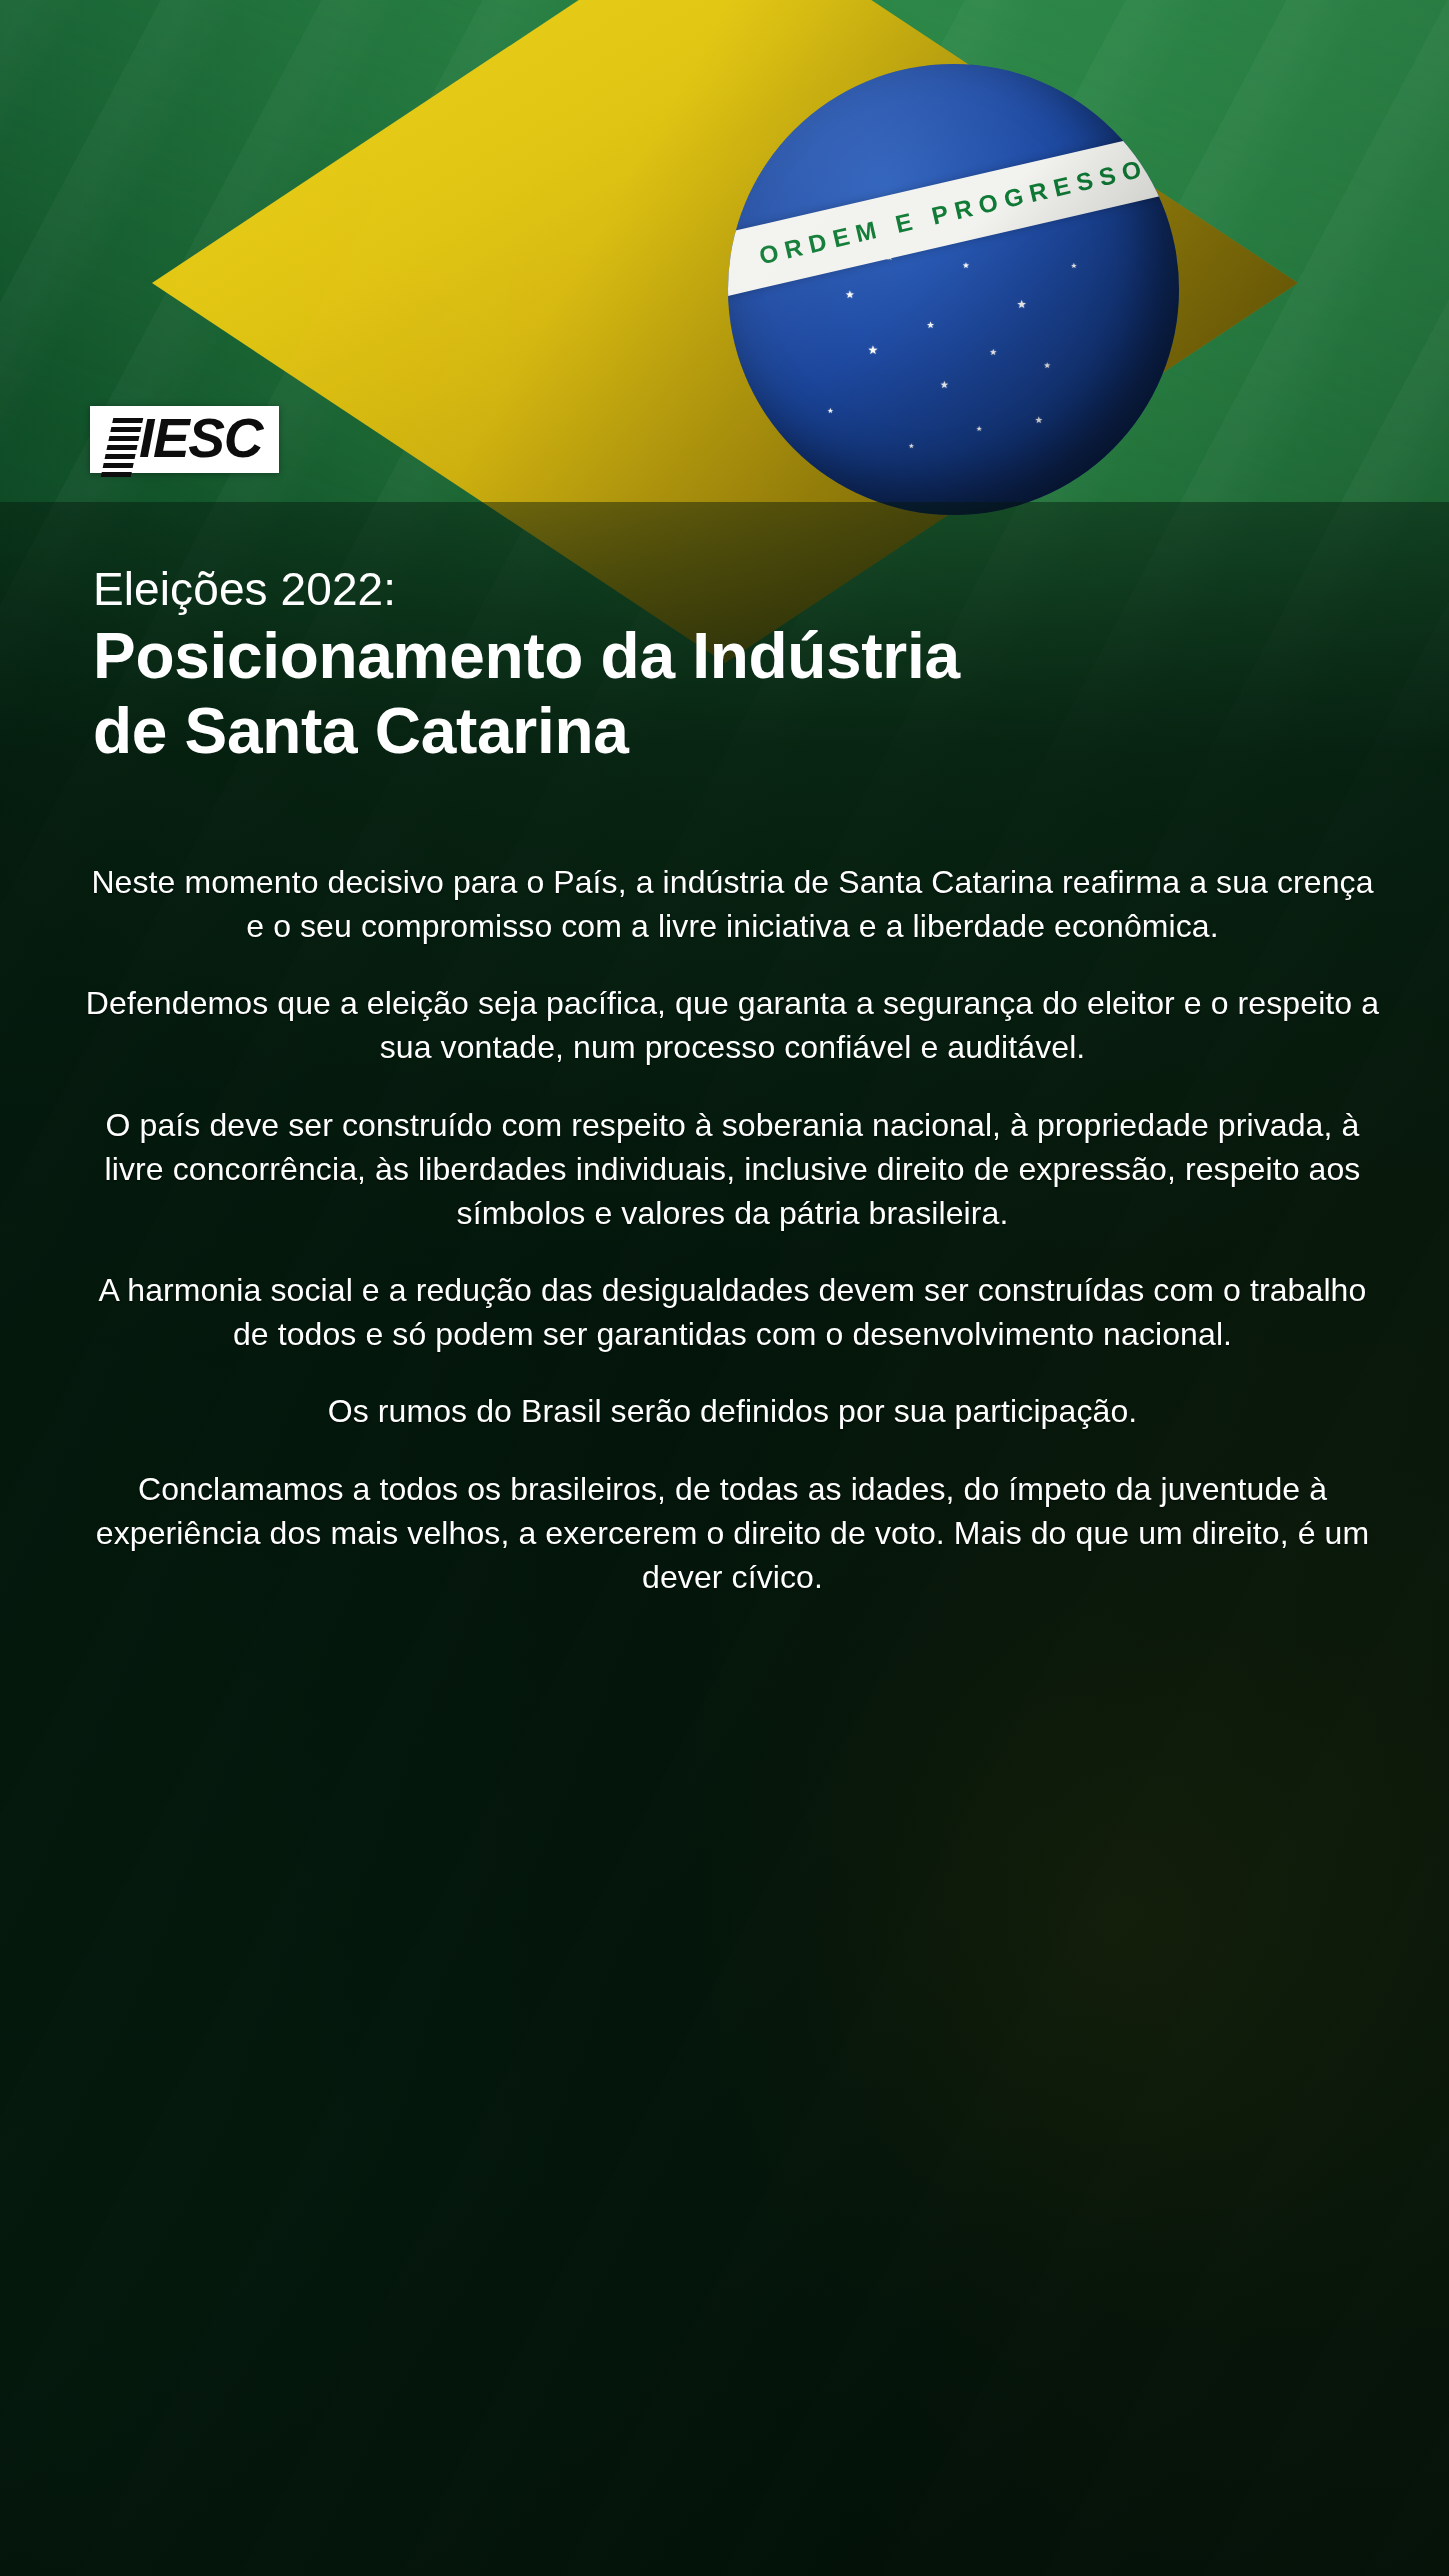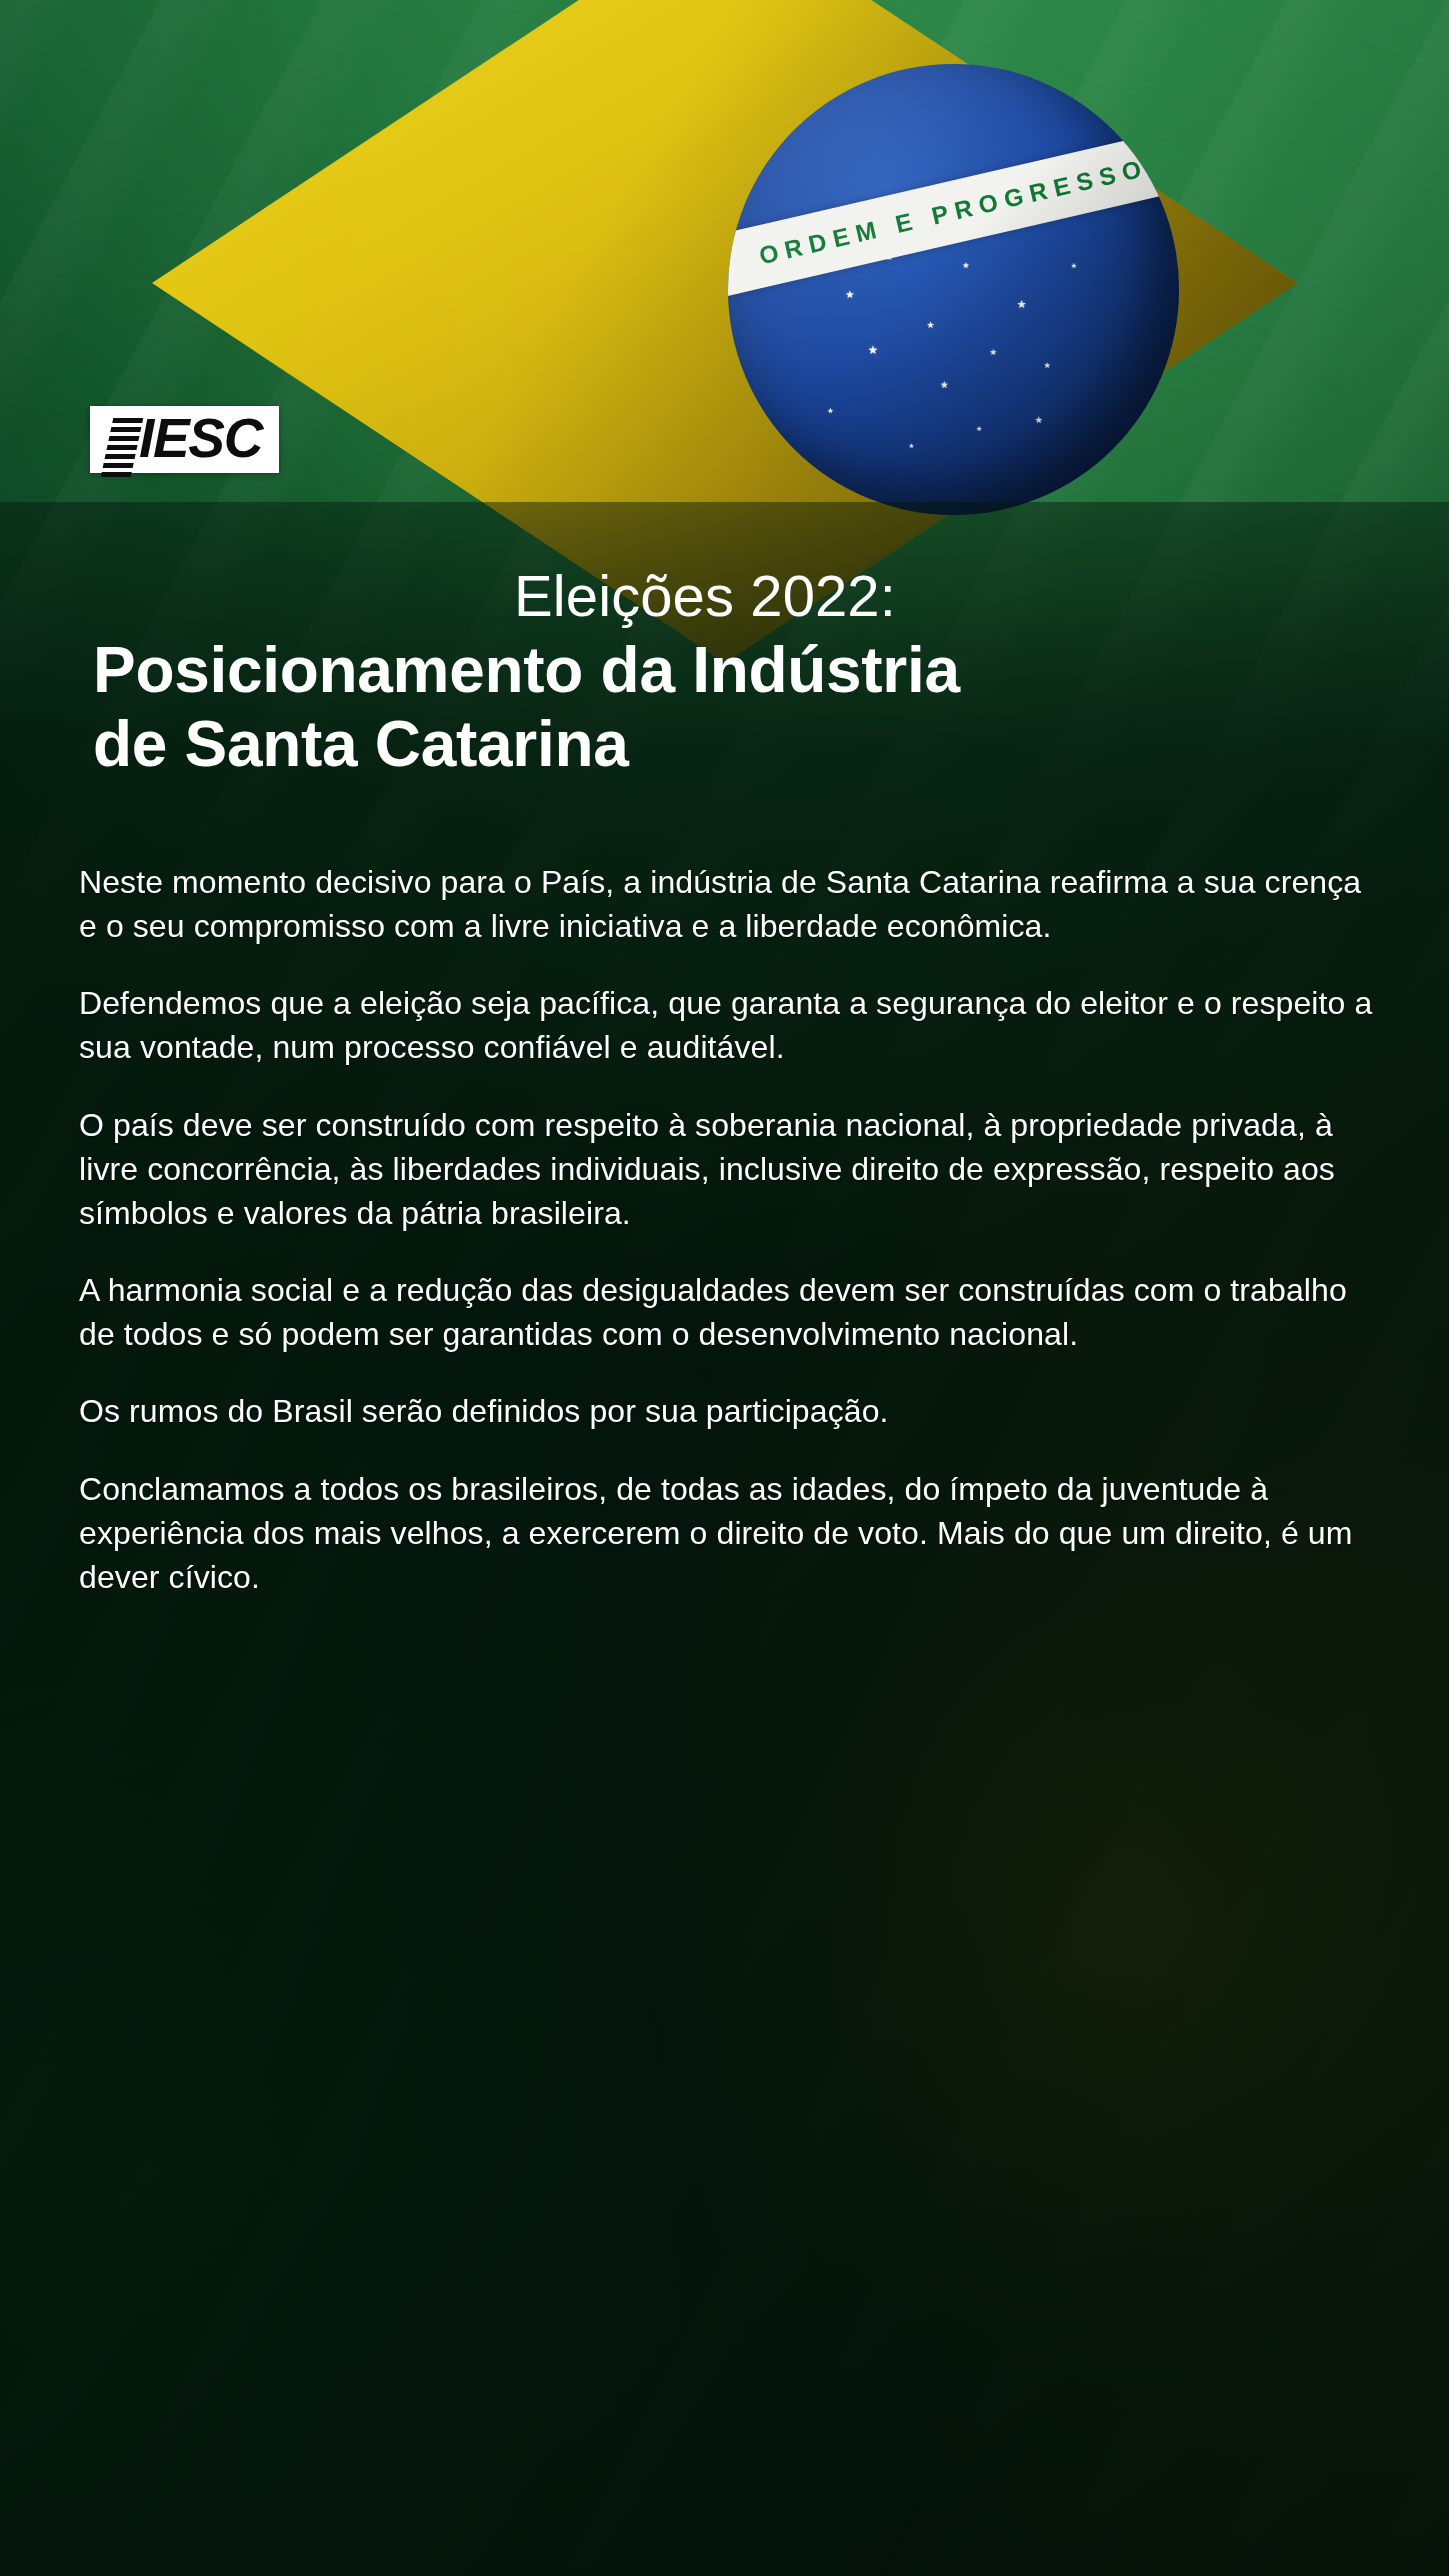--- a/index.html
+++ b/index.html
@@ -176,41 +176,41 @@
   }
 
   .heading-block {
     position: absolute;
     left: 93px;
     top: 564px;
     width: 1224px;
   }
   .eyebrow {
     color: #ffffff;
-    font-size: 58px;
+    font-size: 46px;
     font-weight: 400;
     line-height: 1.12;
     letter-spacing: 0.1px;
     margin: 0 0 3.9px 0;
-    text-align: center;
   }
   .headline {
     color: #ffffff;
     font-size: 64px;
     font-weight: 700;
     line-height: 1.16;
     letter-spacing: -0.3px;
     margin: 0;
   }
 
   .body-block {
     position: absolute;
     left: 79px;
     top: 860px;
     width: 1307px;
+    text-align: center;
   }
   .para {
     color: #ffffff;
     font-size: 32px;
     line-height: 1.38;
     margin: 0 0 33px 0;
     letter-spacing: 0.1px;
     text-shadow: 0 0.6px 1.9px rgba(0,0,0,.55);
   }
   .para:last-child { margin-bottom: 0; }

